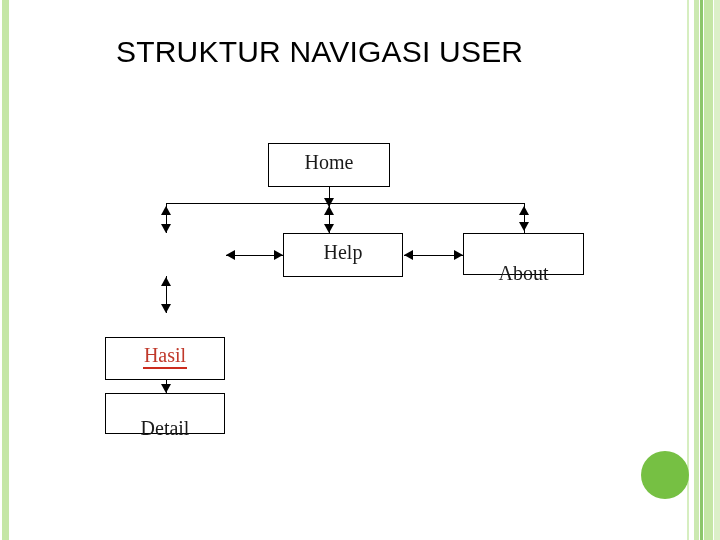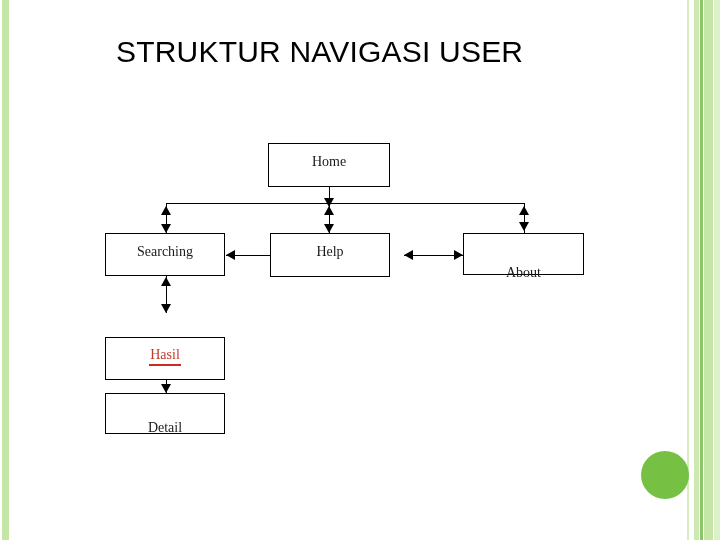--- a/index.html
+++ b/index.html
@@ -52,28 +52,28 @@
   
   .node {
     position: absolute;
     box-sizing: border-box;
     border: 1.6px solid #000000;
     background: #ffffff;
     display: flex;
     align-items: center;
     justify-content: center;
     font-family: "Liberation Serif", serif;
-    font-size: 14px;
+    font-size: 20px;
     color: #1a1a1a;
   }
   .node .label { position: relative; display: inline-block; line-height: 1; }
 
   .node-home      { left: 268px; top: 143px; width: 122px; height: 44px; }
   .node-searching { left: 105px; top: 233px; width: 120px; height: 43px; }
-  .node-help      { left: 270px; top: 233px; width: 120px; height: 44px; }
+  .node-help      { left: 283px; top: 233px; width: 120px; height: 44px; }
   .node-about     { left: 463px; top: 233px; width: 121px; height: 42px; }
   .node-hasil     { left: 105px; top: 313px; width: 120px; height: 43px; margin-top: 24px; }
   .node-detail    { left: 105px; top: 393px; width: 120px; height: 41px; }
 
   
   .node-home      .label { transform: translateY(-3px); }
   .node-searching .label { transform: translateY(-3px); }
   .node-help      .label { transform: translateY(-3px); }
   .node-about     .label { transform: translateY(-3px); margin-top: 44px; }
   .node-hasil     .label { transform: translateY(-4px); }
@@ -159,23 +159,20 @@
 
     <div class="vline" style="left:165.5px; top:356px; height:37px;"></div>
     <div class="arrow arrow-down" style="left:161px; top:384px;"></div>
 
   </div>
 
   <div class="node node-home">
     <span class="label">Home</span>
   </div>
 
-  <div class="node node-searching">
-    <span class="label">Searching</span>
-  </div>
 
   <div class="node node-help">
     <span class="label">Help</span>
   </div>
 
   <div class="node node-about">
     <span class="label">About</span>
   </div>
 
   <div class="node node-hasil">

